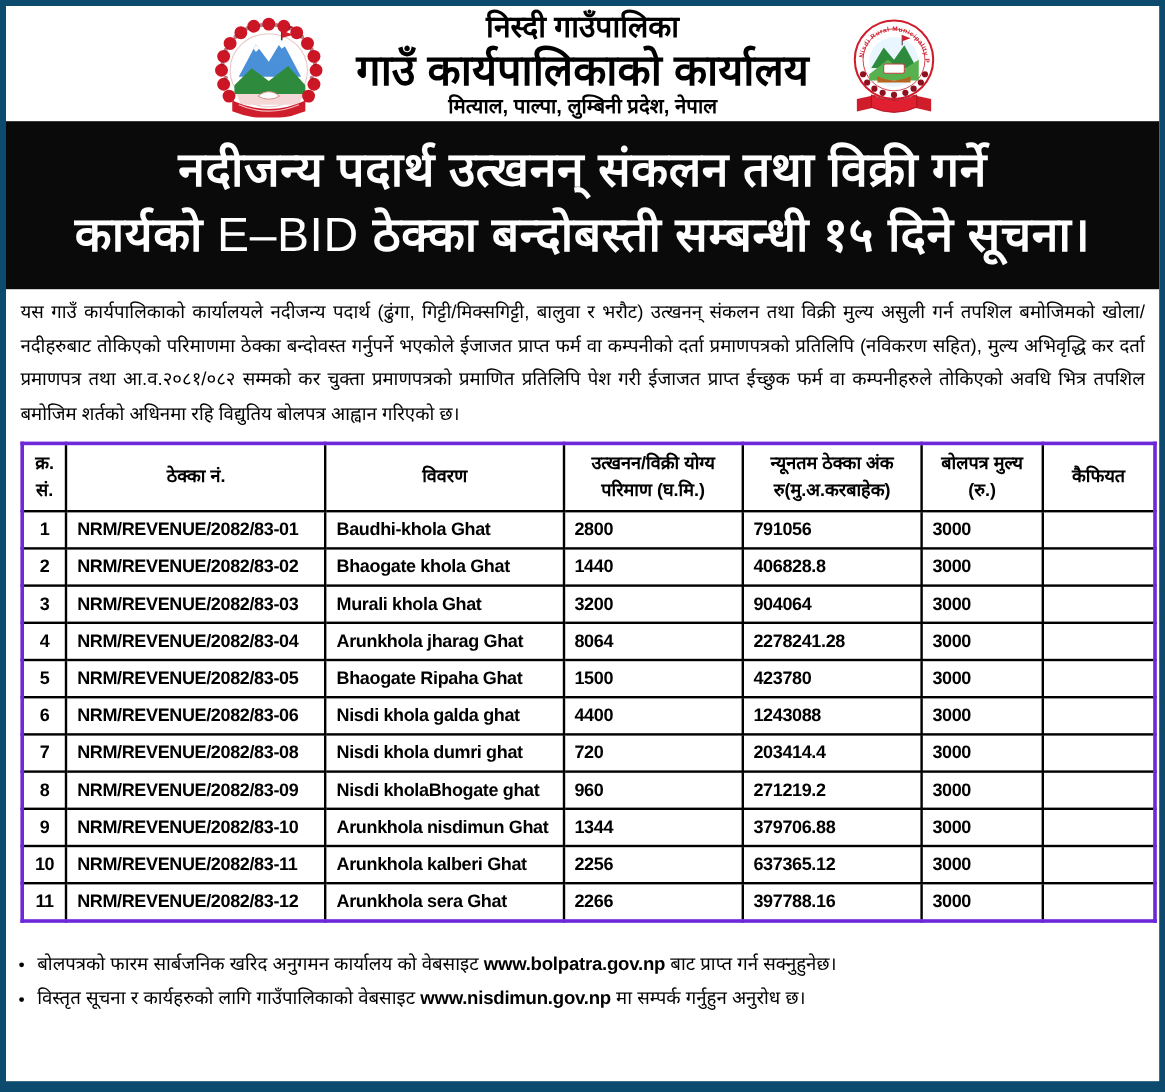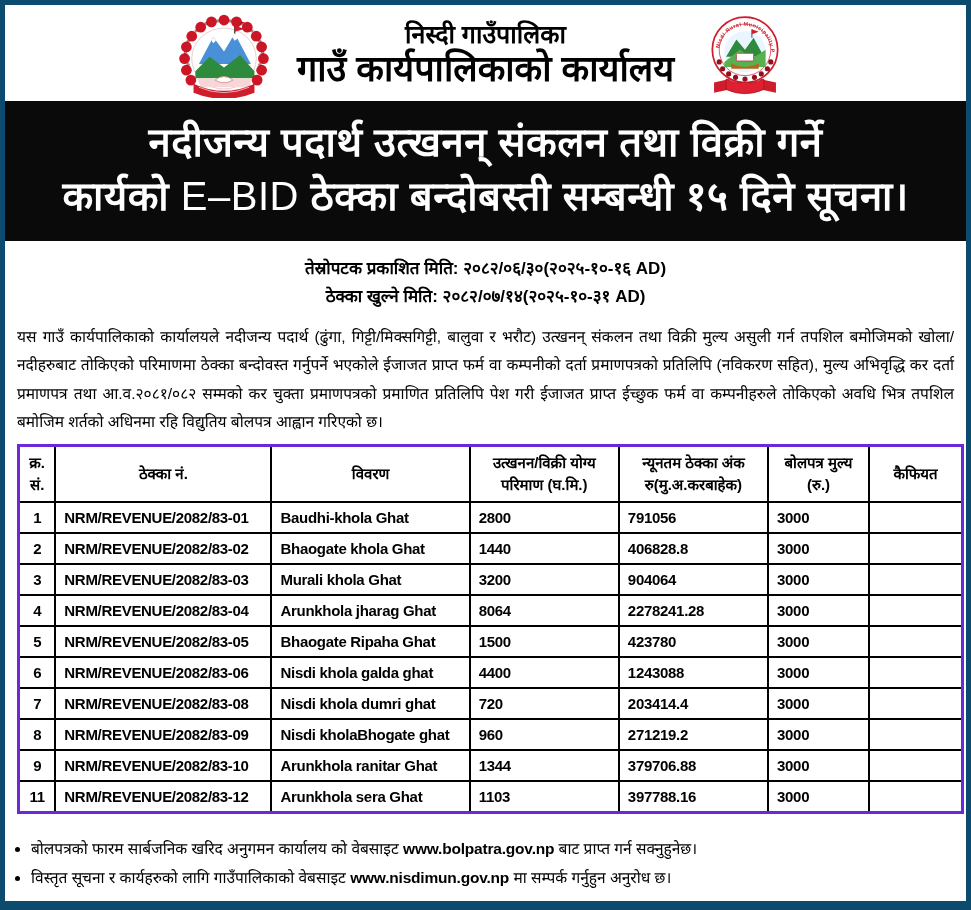--- a/index.html
+++ b/index.html
@@ -128,20 +128,21 @@
           </g>
 
           <path d="M16 80 Q50 96 84 80 L84 90 Q50 104 16 90 Z" fill="#d01d2c"></path>
           <path d="M22 84 Q50 96 78 84" stroke="#ffffff" stroke-width="1" fill="none" opacity="0.7"></path>
         </svg>
       </div>
 
       <div class="org">
         <div class="org-name">निस्दी गाउँपालिका</div>
         <div class="org-office">गाउँ कार्यपालिकाको कार्यालय</div>
+        <div class="org-address">मित्याल, पाल्पा, लुम्बिनी प्रदेश, नेपाल</div>
       </div>
 
       <div class="logo">
         <svg viewBox="0 0 100 100" width="86" height="86" aria-hidden="true">
           <circle cx="50" cy="44" r="38" fill="#ffffff" stroke="#d01d2c" stroke-width="2"></circle>
           <circle cx="50" cy="44" r="30" fill="none" stroke="#d01d2c" stroke-width="0.8"></circle>
           <defs>
               <path id="ringpath" d="M20 46 A30 30 0 1 1 80 46"></path>
             </defs>
           <text font-size="6.2" fill="#d01d2c" font-weight="bold" letter-spacing="0.6">
@@ -173,24 +174,20 @@
           <path d="M28 78 Q50 88 72 78 L72 90 Q50 100 28 90 Z" fill="#e02030" stroke="#a01020" stroke-width="0.8"></path>
         </svg>
       </div>
     </header>
 
     <div class="banner">
       <div>नदीजन्य पदार्थ उत्खनन् संकलन तथा विक्री गर्ने</div>
       <div><span>कार्यको </span><span class="latin">E–BID</span><span> ठेक्का बन्दोबस्ती सम्बन्धी १५ दिने सूचना।</span></div>
     </div>
 
-    <div class="dates">
-      <div class="date-line">तेस्रोपटक प्रकाशित मिति: २०८२/०६/३०(२०२५-१०-१६ AD)</div>
-      <div class="date-line">ठेक्का खुल्ने मिति: २०८२/०७/१४(२०२५-१०-३१ AD)</div>
-    </div>
 
     <p class="body-text">यस गाउँ कार्यपालिकाको कार्यालयले नदीजन्य पदार्थ (ढुंगा, गिट्टी/मिक्सगिट्टी, बालुवा र भरौट) उत्खनन् संकलन तथा विक्री मुल्य असुली गर्न तपशिल बमोजिमको खोला/नदीहरुबाट तोकिएको परिमाणमा ठेक्का बन्दोवस्त गर्नुपर्ने भएकोले ईजाजत प्राप्त फर्म वा कम्पनीको दर्ता प्रमाणपत्रको प्रतिलिपि (नविकरण सहित), मुल्य अभिवृद्धि कर दर्ता प्रमाणपत्र तथा आ.व.२०८१/०८२ सम्मको कर चुक्ता प्रमाणपत्रको प्रमाणित प्रतिलिपि पेश गरी ईजाजत प्राप्त ईच्छुक फर्म वा कम्पनीहरुले तोकिएको अवधि भित्र तपशिल बमोजिम शर्तको अधिनमा रहि विद्युतिय बोलपत्र आह्वान गरिएको छ।</p>
 
     <table class="tender-table">
       <colgroup>
         <col style="width:3.9%">
           <col style="width:22.9%">
           <col style="width:21%">
         <col style="width:15.8%">
           <col style="width:15.8%">
@@ -280,31 +277,40 @@
             <td class="col1">NRM/REVENUE/2082/83-09</td>
             <td class="col2">Nisdi kholaBhogate ghat</td>
             <td class="col3">960</td>
             <td class="col4">271219.2</td>
             <td class="col5">3000</td>
             <td class="col6"></td>
           </tr>
           <tr>
             <td class="col0">9</td>
             <td class="col1">NRM/REVENUE/2082/83-10</td>
-            <td class="col2">Arunkhola ranitar Ghat</td>
+            <td class="col2">Arunkhola nisdimun Ghat</td>
             <td class="col3">1344</td>
             <td class="col4">379706.88</td>
+            <td class="col5">3000</td>
+            <td class="col6"></td>
+          </tr>
+          <tr>
+            <td class="col0">10</td>
+            <td class="col1">NRM/REVENUE/2082/83-11</td>
+            <td class="col2">Arunkhola kalberi Ghat</td>
+            <td class="col3">2256</td>
+            <td class="col4">637365.12</td>
             <td class="col5">3000</td>
             <td class="col6"></td>
           </tr>
           <tr>
             <td class="col0">11</td>
             <td class="col1">NRM/REVENUE/2082/83-12</td>
             <td class="col2">Arunkhola sera Ghat</td>
-            <td class="col3">1103</td>
+            <td class="col3">2266</td>
             <td class="col4">397788.16</td>
             <td class="col5">3000</td>
             <td class="col6"></td>
           </tr>
         </tbody>
     </table>
 
     <div class="footer">
       <ul id="bullets" class="bullets">
           <li><span>बोलपत्रको फारम सार्बजनिक खरिद अनुगमन कार्यालय को वेबसाइट </span><span class="url">www.bolpatra.gov.np</span><span> बाट प्राप्त गर्न सक्नुहुनेछ।</span></li>

